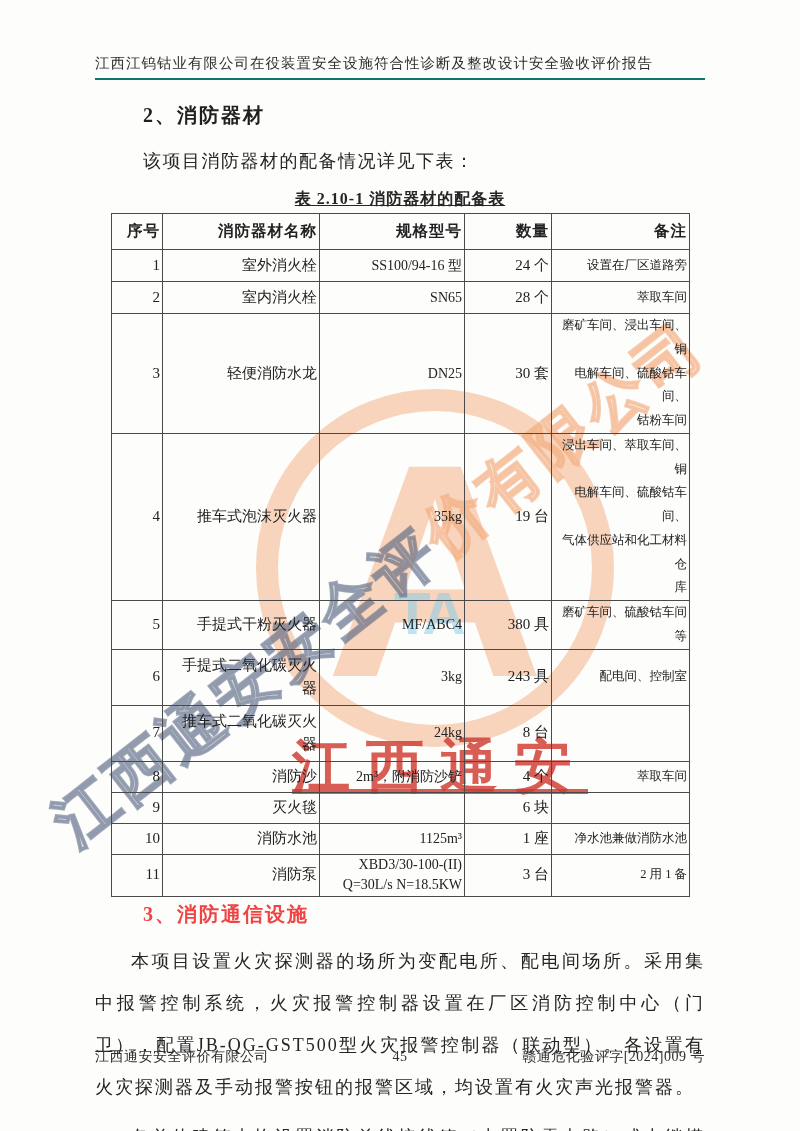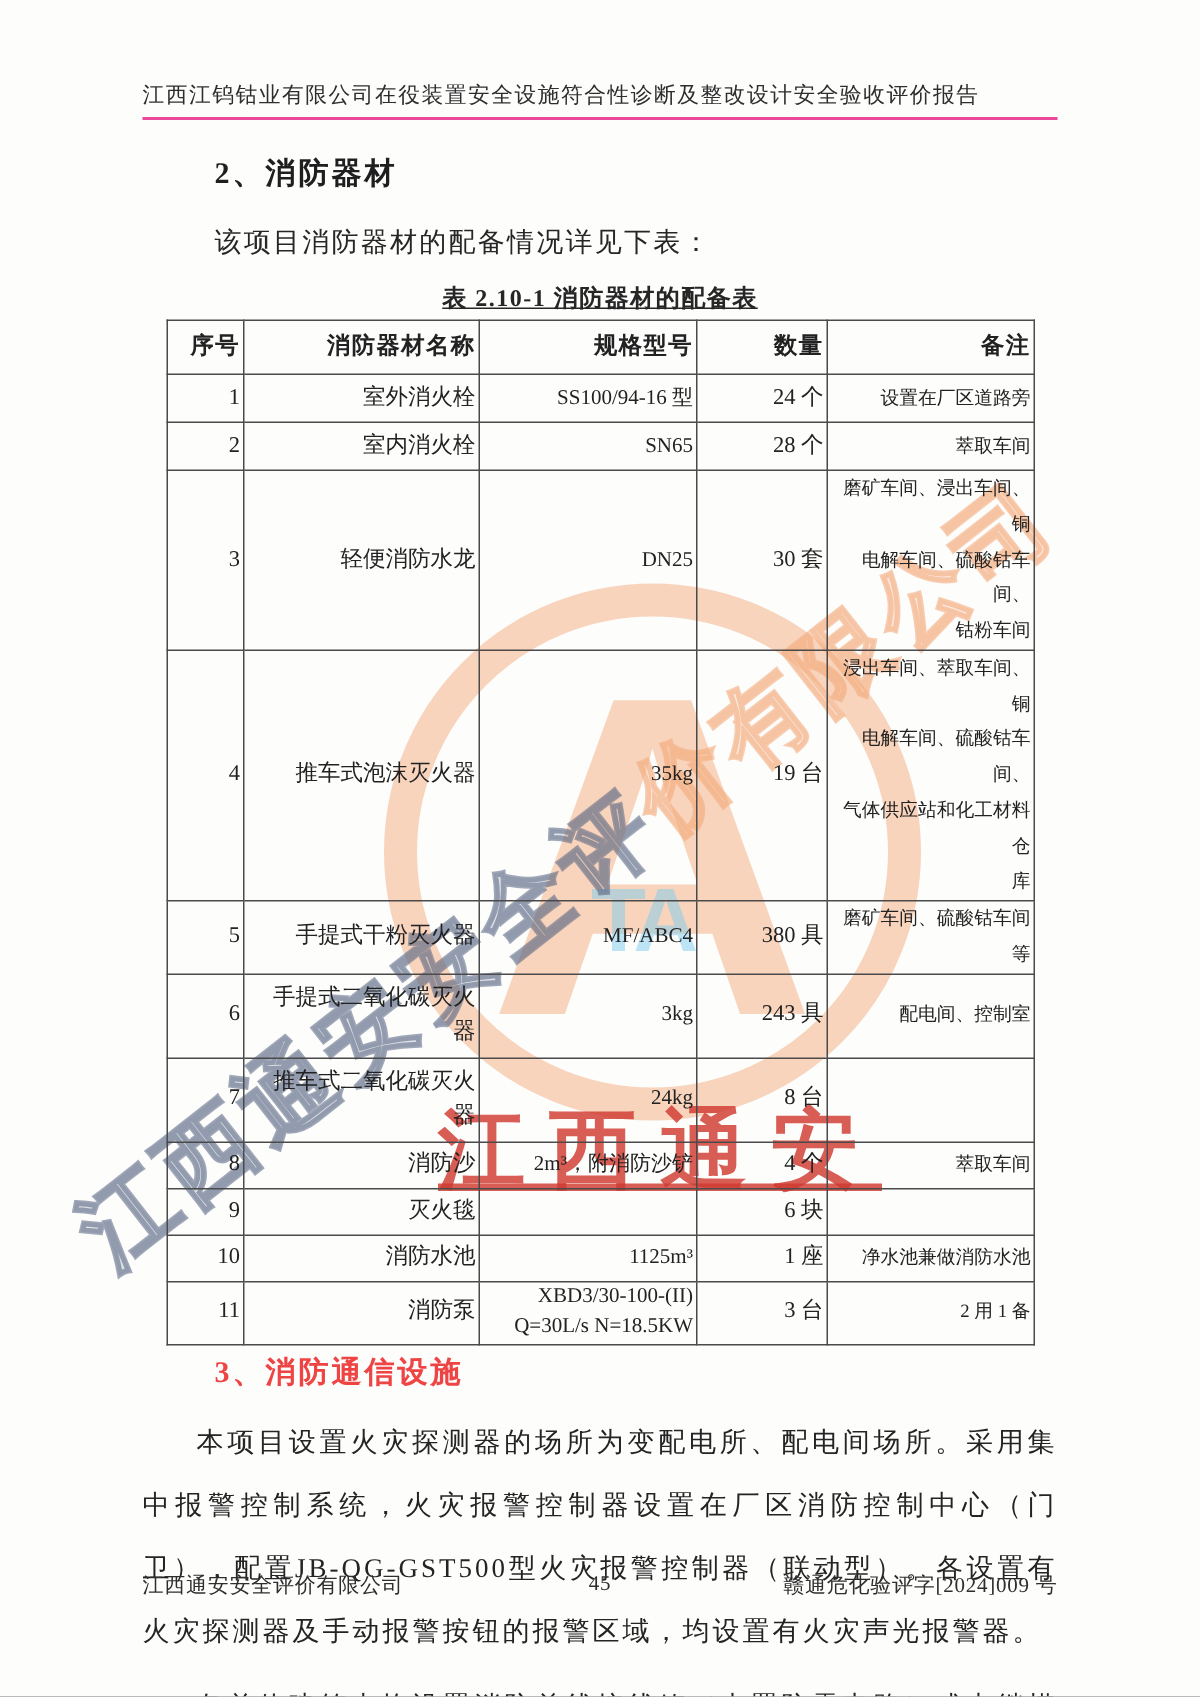--- a/index.html
+++ b/index.html
@@ -39,21 +39,21 @@
     position:absolute;left:292px;top:738px;
     font-weight:bold;font-size:58px;line-height:1;
     letter-spacing:16px;
     color:rgba(207,57,48,0.82);
     text-decoration:underline;
   }
   
   .content{position:absolute;inset:0;z-index:1;padding:0 95px;box-sizing:border-box;}
   .doc-header{
     padding-top:54px;padding-bottom:5px;
-    border-bottom:2px solid #ec4899;
+    border-bottom:2px solid #0f766e;
     font-size:14.5px;letter-spacing:1px;color:#2e2e2e;
   }
   .sec-heading{
     margin:22px 0 0 48px;
     font-size:20px;font-weight:bold;color:#1f1f1f;letter-spacing:2px;
   }
   .intro-line{
     margin:20px 0 0 48px;
     font-size:18px;letter-spacing:1.5px;
   }

